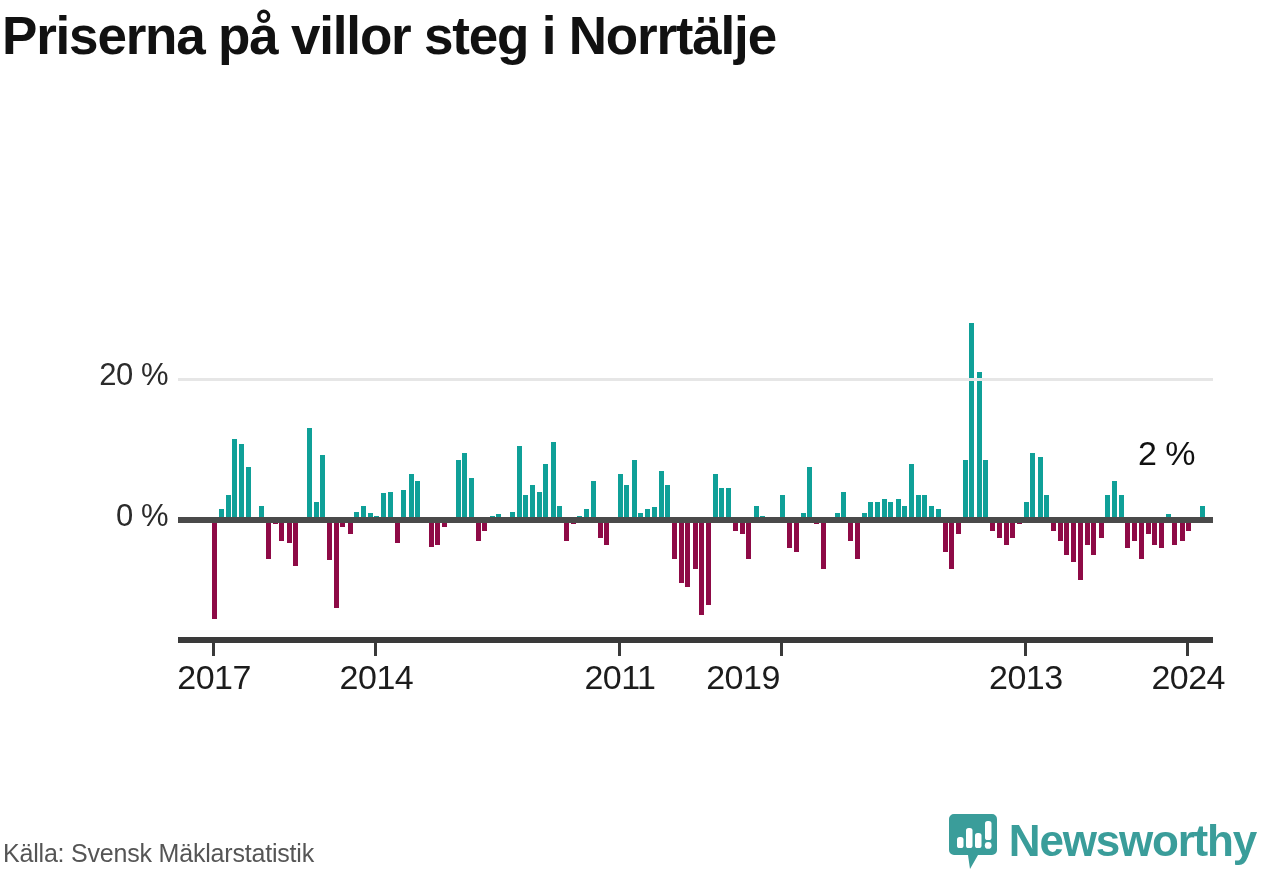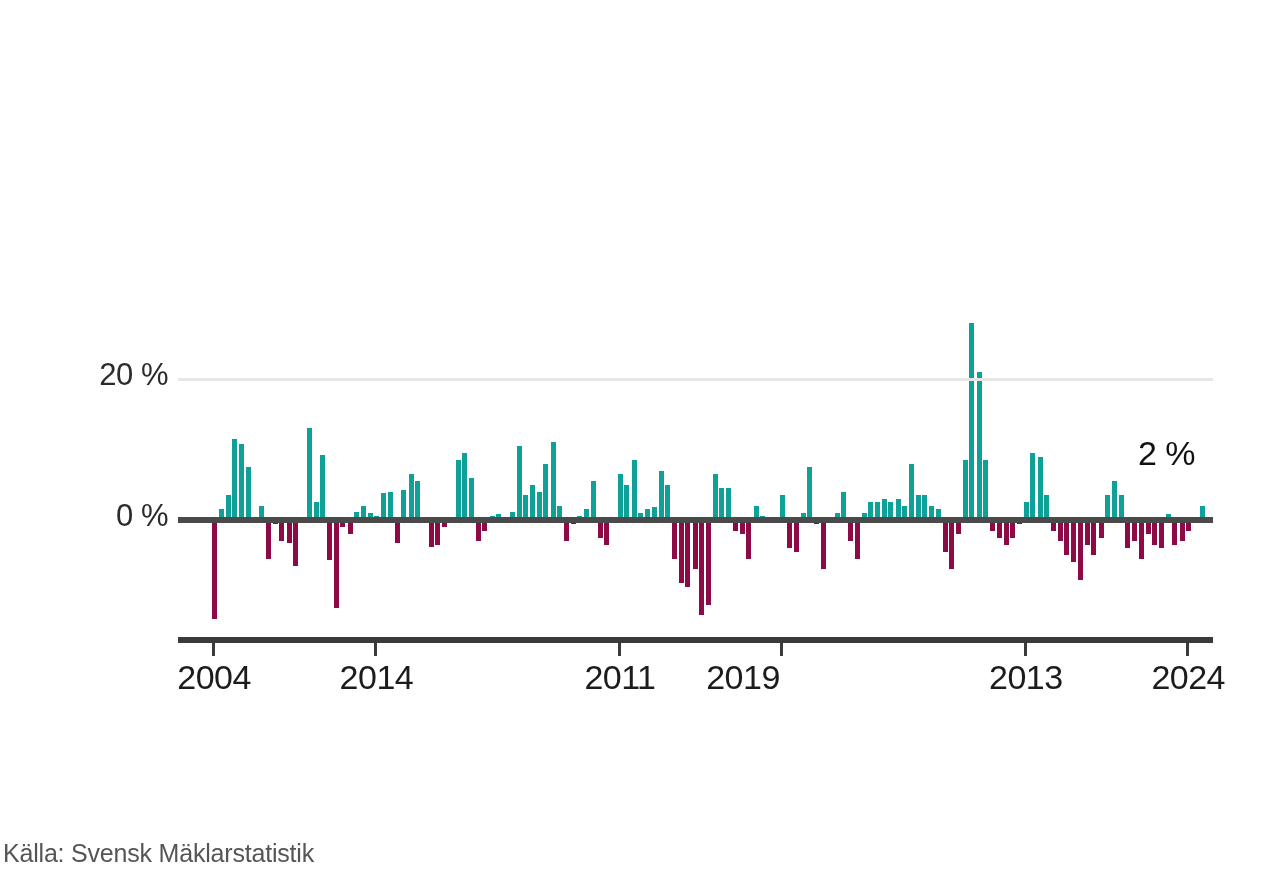--- a/index.html
+++ b/index.html
@@ -67,20 +67,21 @@
   .brand-name{
     font-size:44px;font-weight:bold;color:#3a9d9a;letter-spacing:-1.2px;
     line-height:1;white-space:nowrap;
   }
 </style>
 </head>
 <body>
 
 <div id="page">
 
+  <div class="title">Priserna på villor steg i Norrtälje</div>
 
   <div class="chart-wrap">
     <div class="ylabels">
         <div class="ylabel" style="top: 198px;">0 %</div>
         <div class="ylabel" style="top: 57px;">20 %</div>
       </div>
     <div class="plot">
       <div class="bars">
           <div class="bar pos" style="left: 7.30588px; height: 2.115px; top: 217.885px;"></div>
           <div class="bar neg" style="left: 13.8px; height: 2.82px; top: 220px;"></div>
@@ -232,30 +233,41 @@
           <div class="bar neg" style="left: 1001.72px; height: 21.15px; top: 220px;"></div>
           <div class="bar neg" style="left: 1008.21px; height: 10.575px; top: 220px;"></div>
           <div class="bar pos" style="left: 1014.71px; height: 2.115px; top: 217.885px;"></div>
           <div class="bar pos" style="left: 1022.01px; height: 14.1px; top: 205.9px;"></div>
         </div>
     <div class="zeroline" style="top: 217px;"></div>
         <div class="gridline" style="top: 78px;"></div>
       </div>
     <div class="xaxis"></div>
   <div class="tick" style="left: 212.094px;"></div>
-      <div class="xlabel" style="left: 214.094px;">2004</div>
+      <div class="xlabel" style="left: 214.094px;">2017</div>
       <div class="tick" style="left: 374.447px;"></div>
       <div class="xlabel" style="left: 376.447px;">2014</div>
       <div class="tick" style="left: 617.976px;"></div>
       <div class="xlabel" style="left: 619.976px;">2011</div>
       <div class="tick" style="left: 780.329px;"></div>
       <div class="xlabel" style="left: 743px;">2019</div>
       <div class="tick" style="left: 1023.86px;"></div>
       <div class="xlabel" style="left: 1025.86px;">2013</div>
       <div class="tick" style="left: 1186.21px;"></div>
       <div class="xlabel" style="left: 1188.21px;">2024</div>
       <div class="endlabel" style="left: 1138px; top: 133.9px;">2 %</div>
     </div>
 
   <div class="source">Källa: Svensk Mäklarstatistik</div>
 
+  <div class="brand">
+    <svg class="brand-mark" viewBox="0 0 50 58">
+      <path d="M6 2 H44 A5 5 0 0 1 49 7 V38 A5 5 0 0 1 44 43 H30 L22 57 L20 43 H6 A5 5 0 0 1 1 38 V7 A5 5 0 0 1 6 2 Z" fill="#3a9d9a"></path>
+      <rect x="9" y="25" width="6.5" height="11" rx="2.6" fill="#ffffff"></rect>
+      <rect x="18" y="16" width="6.5" height="20" rx="2.6" fill="#ffffff"></rect>
+      <rect x="27" y="21" width="6.5" height="15" rx="2.6" fill="#ffffff"></rect>
+      <rect x="37" y="9" width="6.5" height="19" rx="2.6" fill="#ffffff"></rect>
+      <circle cx="40.2" cy="33.4" r="3.4" fill="#ffffff"></circle>
+    </svg>
+    <div class="brand-name">Newsworthy</div>
+  </div>
 
 </div>
 
 </body></html>

